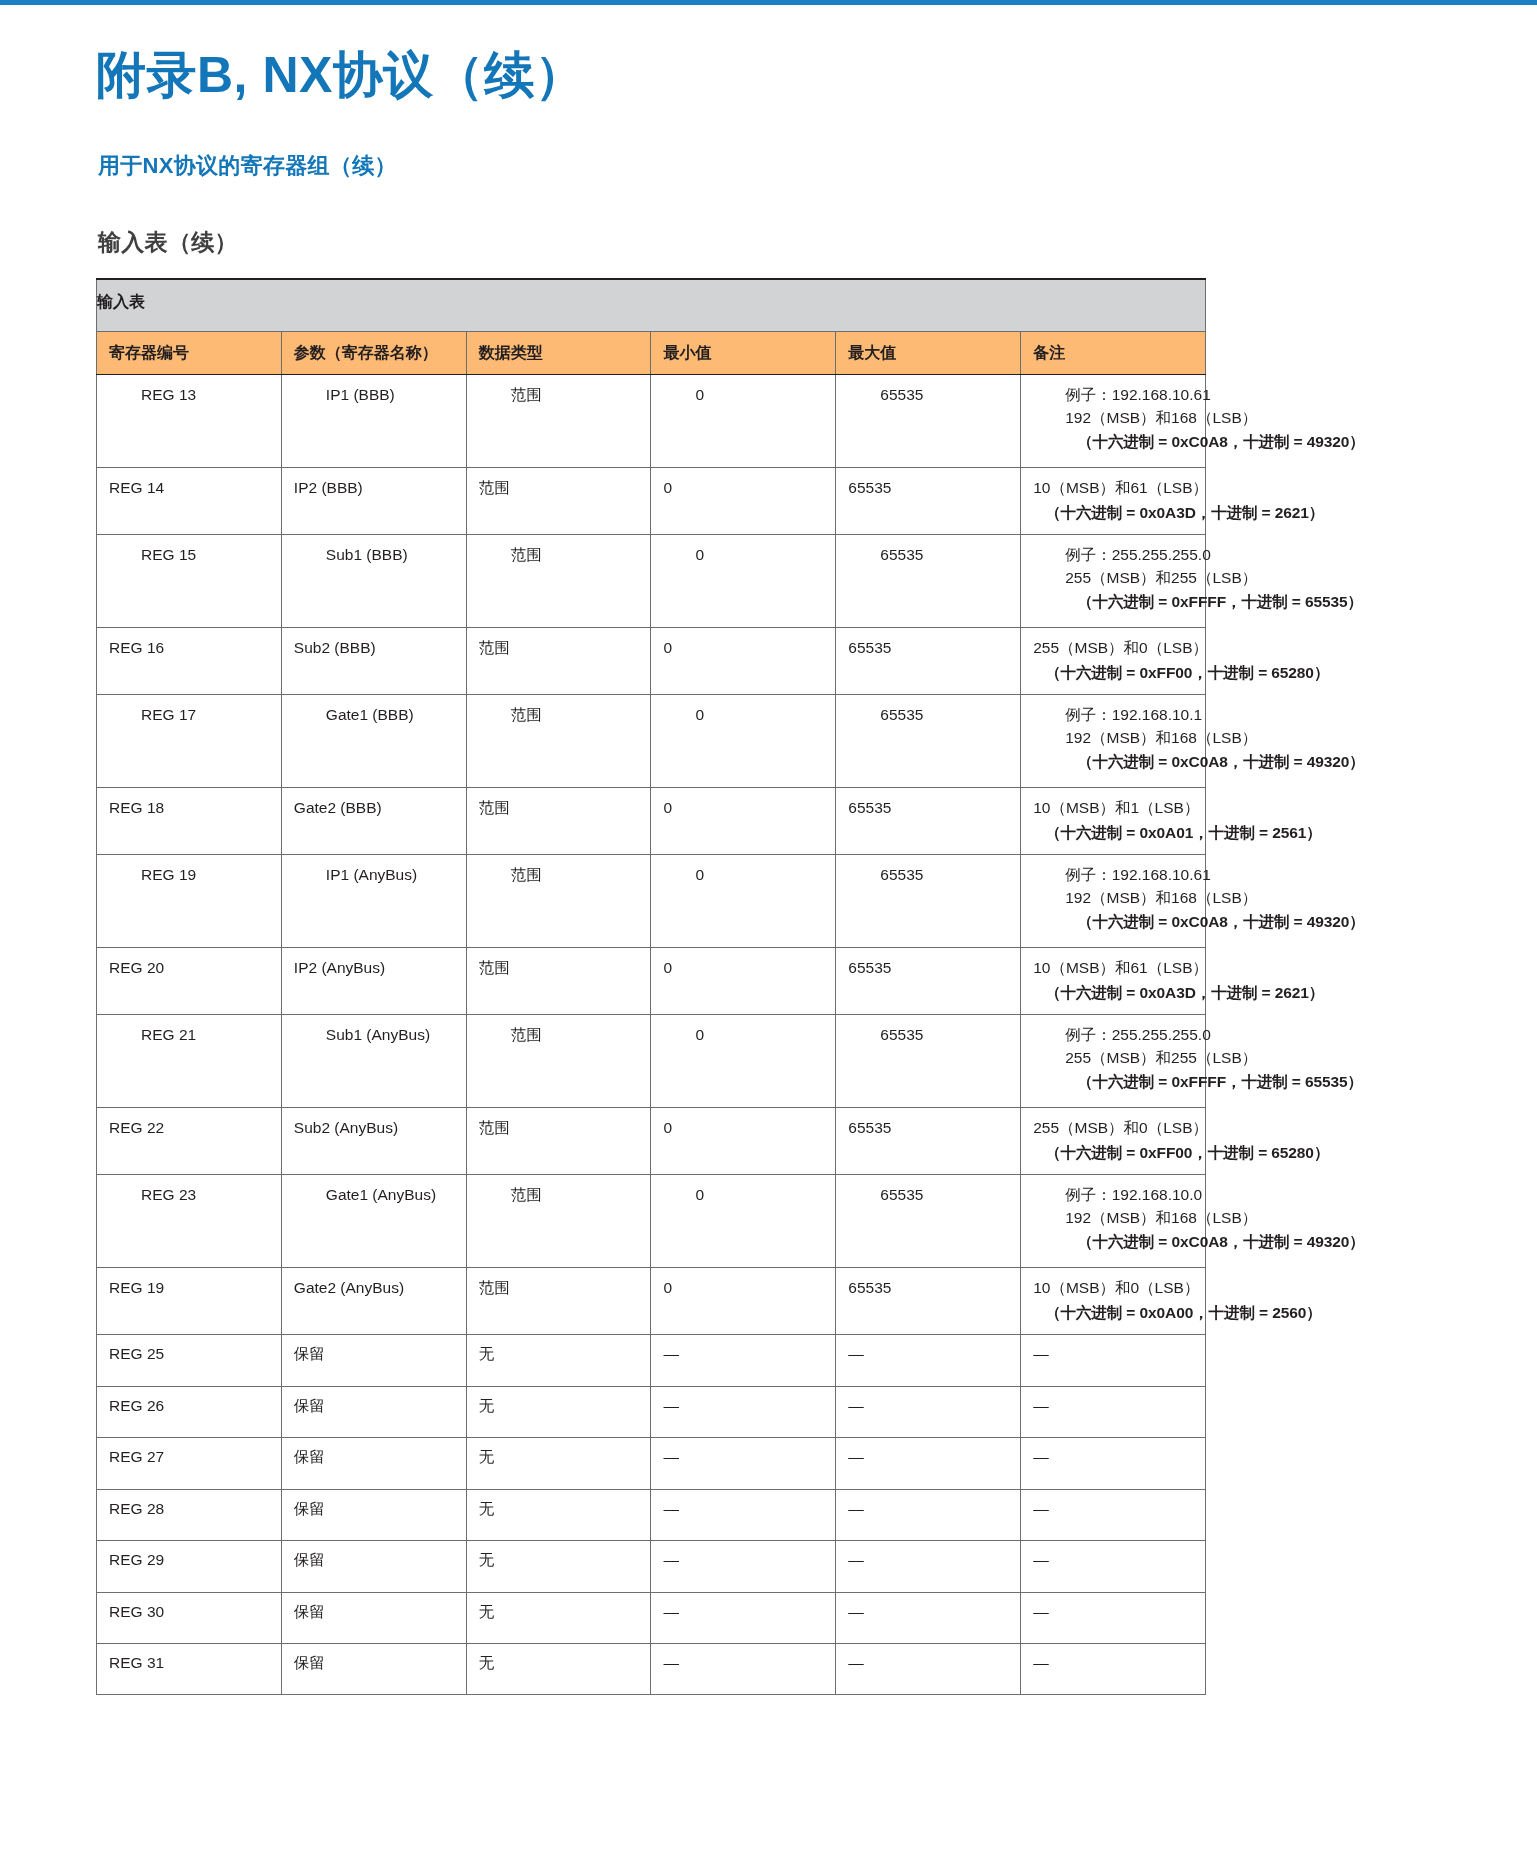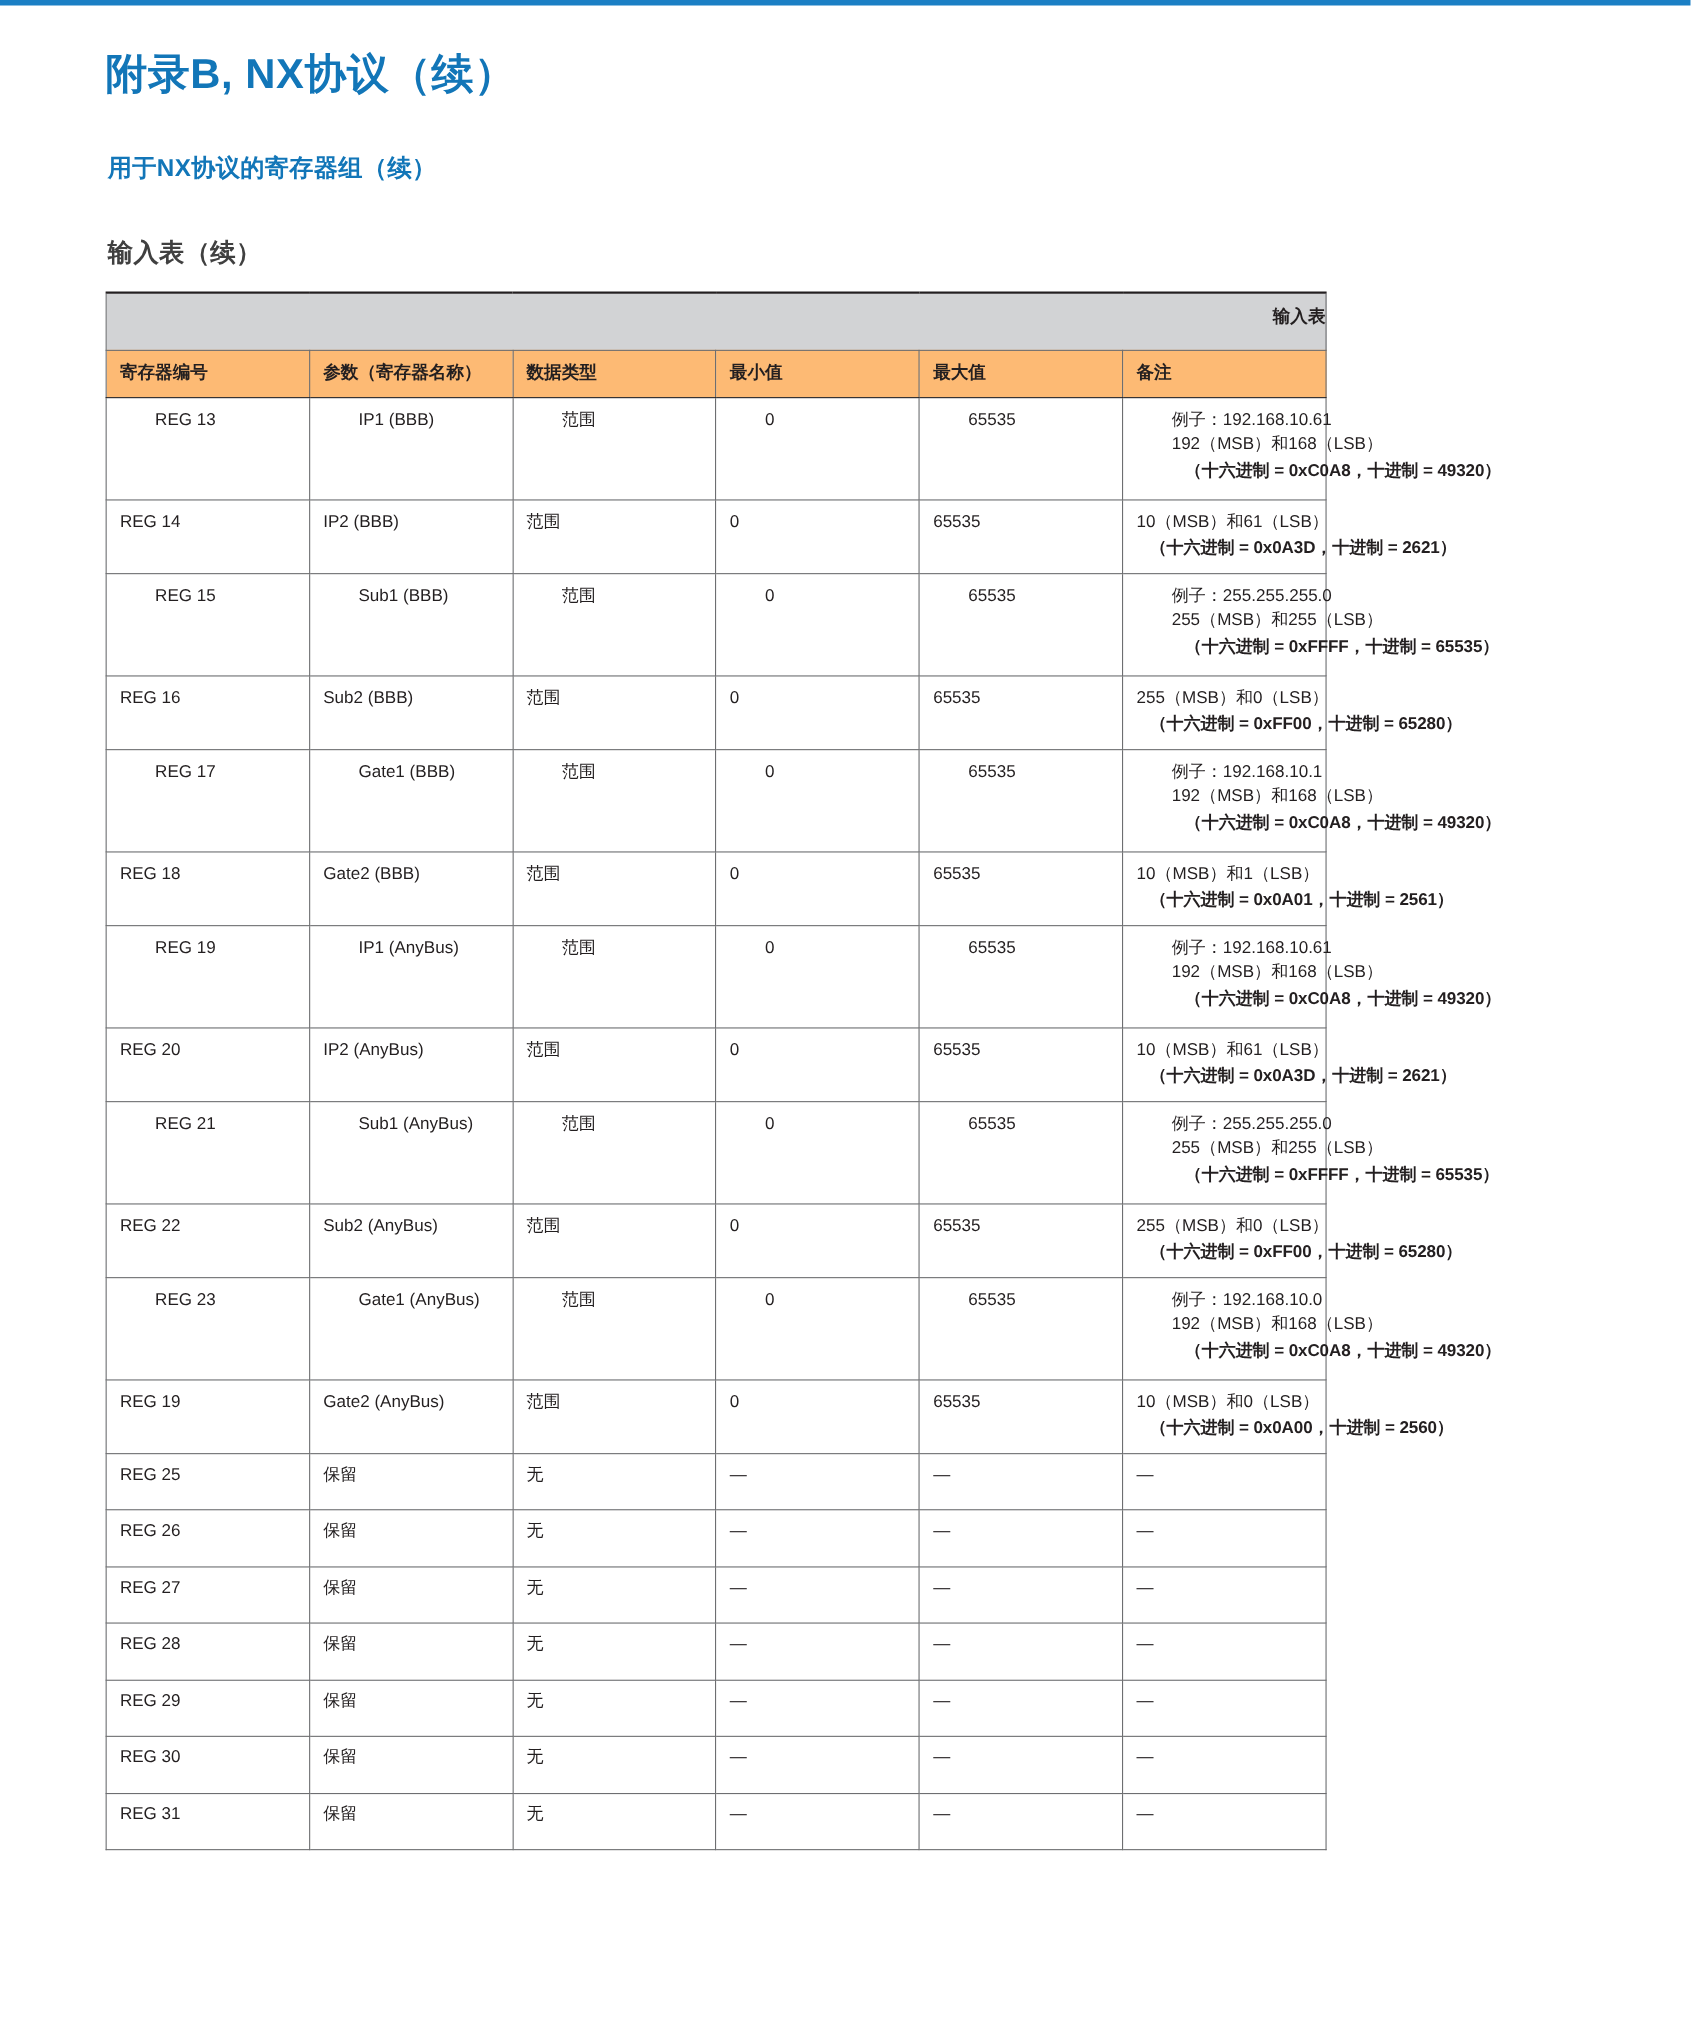--- a/index.html
+++ b/index.html
@@ -19,21 +19,21 @@
     top: 0; left: 0;
     width: 100%;
     height: 5px;
     background: #1b7fc4;
   }
   .page {
     padding: 36px 96px 0 96px;
     box-sizing: border-box;
   }
   h1.appendix-title {
-    font-size: 38px;
+    font-size: 50px;
     line-height: 1.1;
     font-weight: 700;
     color: #1276b8;
     margin: 12px 0 0 0;
     letter-spacing: 0.5px;
   }
   h2.section-title {
     font-size: 22px;
     font-weight: 700;
     color: #1276b8;
@@ -61,21 +61,21 @@
     text-align: left;
     font-weight: normal;
     line-height: 1.45;
   }
   table.reg-table .outer-top td,
   table.reg-table .outer-top th {
     border-top: 2px solid #231f20;
   }
   tr.table-caption-row th {
     background: #d2d3d5;
-    text-align: right;
+    text-align: left;
     font-weight: 700;
     font-size: 16px;
     padding: 10px 0 11px 0;
     height: 30px;
   }
   tr.column-header-row th {
     background: #fdba74;
     font-weight: 700;
     font-size: 16px;
     padding: 9px 10px 10px 12px;

